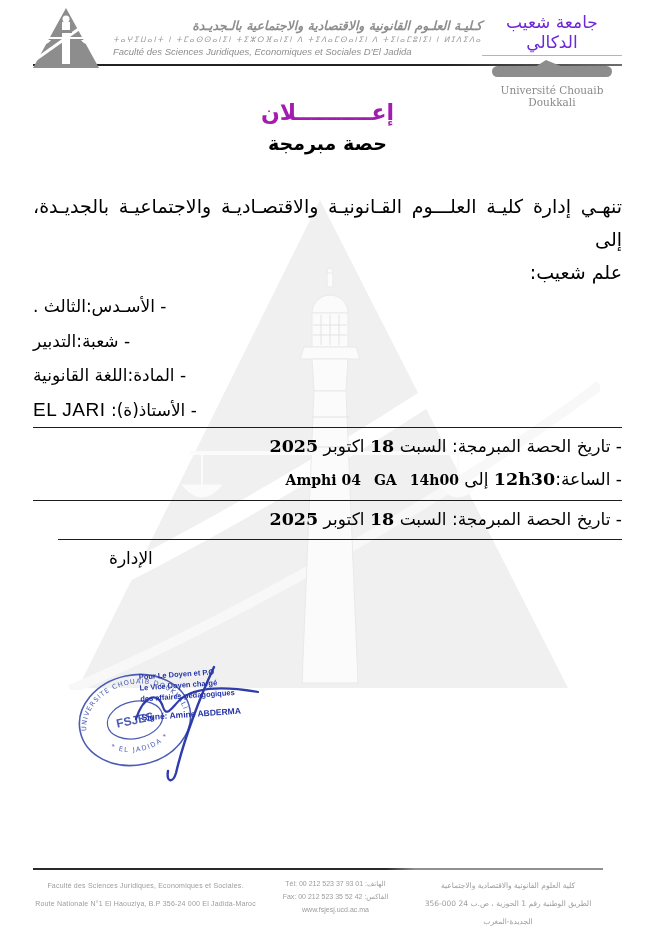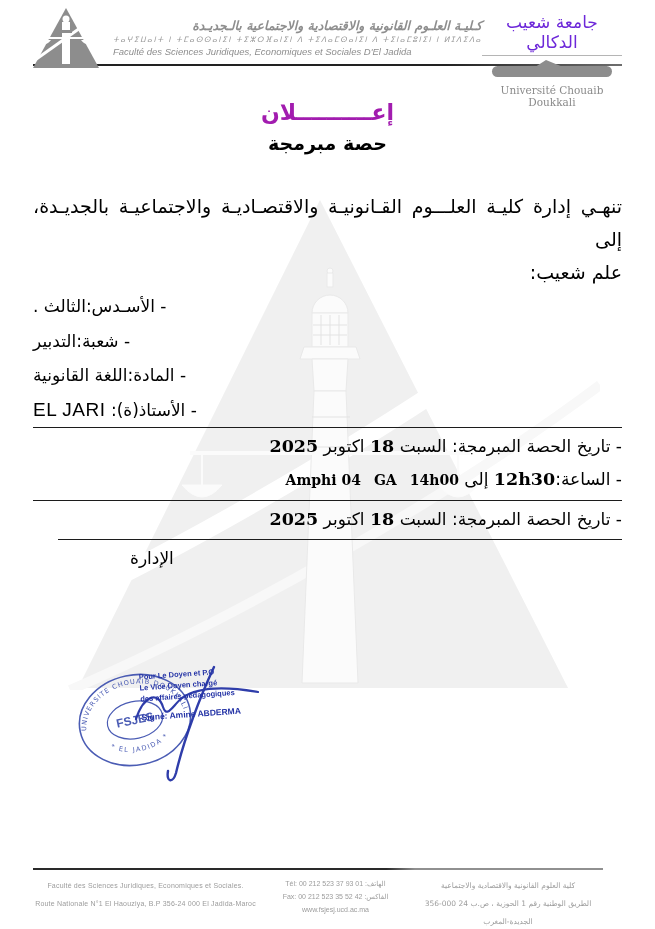--- a/index.html
+++ b/index.html
@@ -40,21 +40,21 @@
   .detail-item { font-size:17px; line-height:34.5px; color:#000; }
   .prof-name { font-family:Liberation Sans, sans-serif; font-size:19px; letter-spacing:.5px; }
 
   
   .session { border-top:1.5px solid #1c1c1c; margin-top:0; padding:2px 0 3px 0; direction:rtl; text-align:right; }
   .s-line { font-size:17px; line-height:33px; color:#000; }
   .lat { font-family:"DejaVu Serif", serif; font-weight:bold; font-size:17.5px;margin-top:36px; }
   .ltrb b { font-family:"DejaVu Serif", serif; font-weight:bold; font-size:14px;margin-top:31px; }
   .ltrb b + b { margin-left:13px; }
   .rule3 { border-top:1.5px solid #1c1c1c; margin-left:25px; }
-  .closing { margin-top:8px; margin-left:97px; display:inline-block; font-size:17px; color:#000; }
+  .closing { margin-top:8px; margin-left:76px; display:inline-block; font-size:17px; color:#000; }
 
   
   .stamp-area { position:absolute; left:0; top:655px; width:655px; height:140px; z-index:2; }
   .stamp { position:absolute; left:72px; top:12px; transform:rotate(-12deg); opacity:.92; }
   .signature { position:absolute; left:118px; top:6px; opacity:.95; }
   .sig-text { position:absolute; left:140px; top:12px; width:130px; transform:rotate(-4deg);
               font-family:"Liberation Sans", sans-serif; font-weight:bold; font-size:7.5px;
               line-height:11px; color:#2433a6; }
   .sig-text .signe { margin-top:8px; font-size:8.5px; }
 

